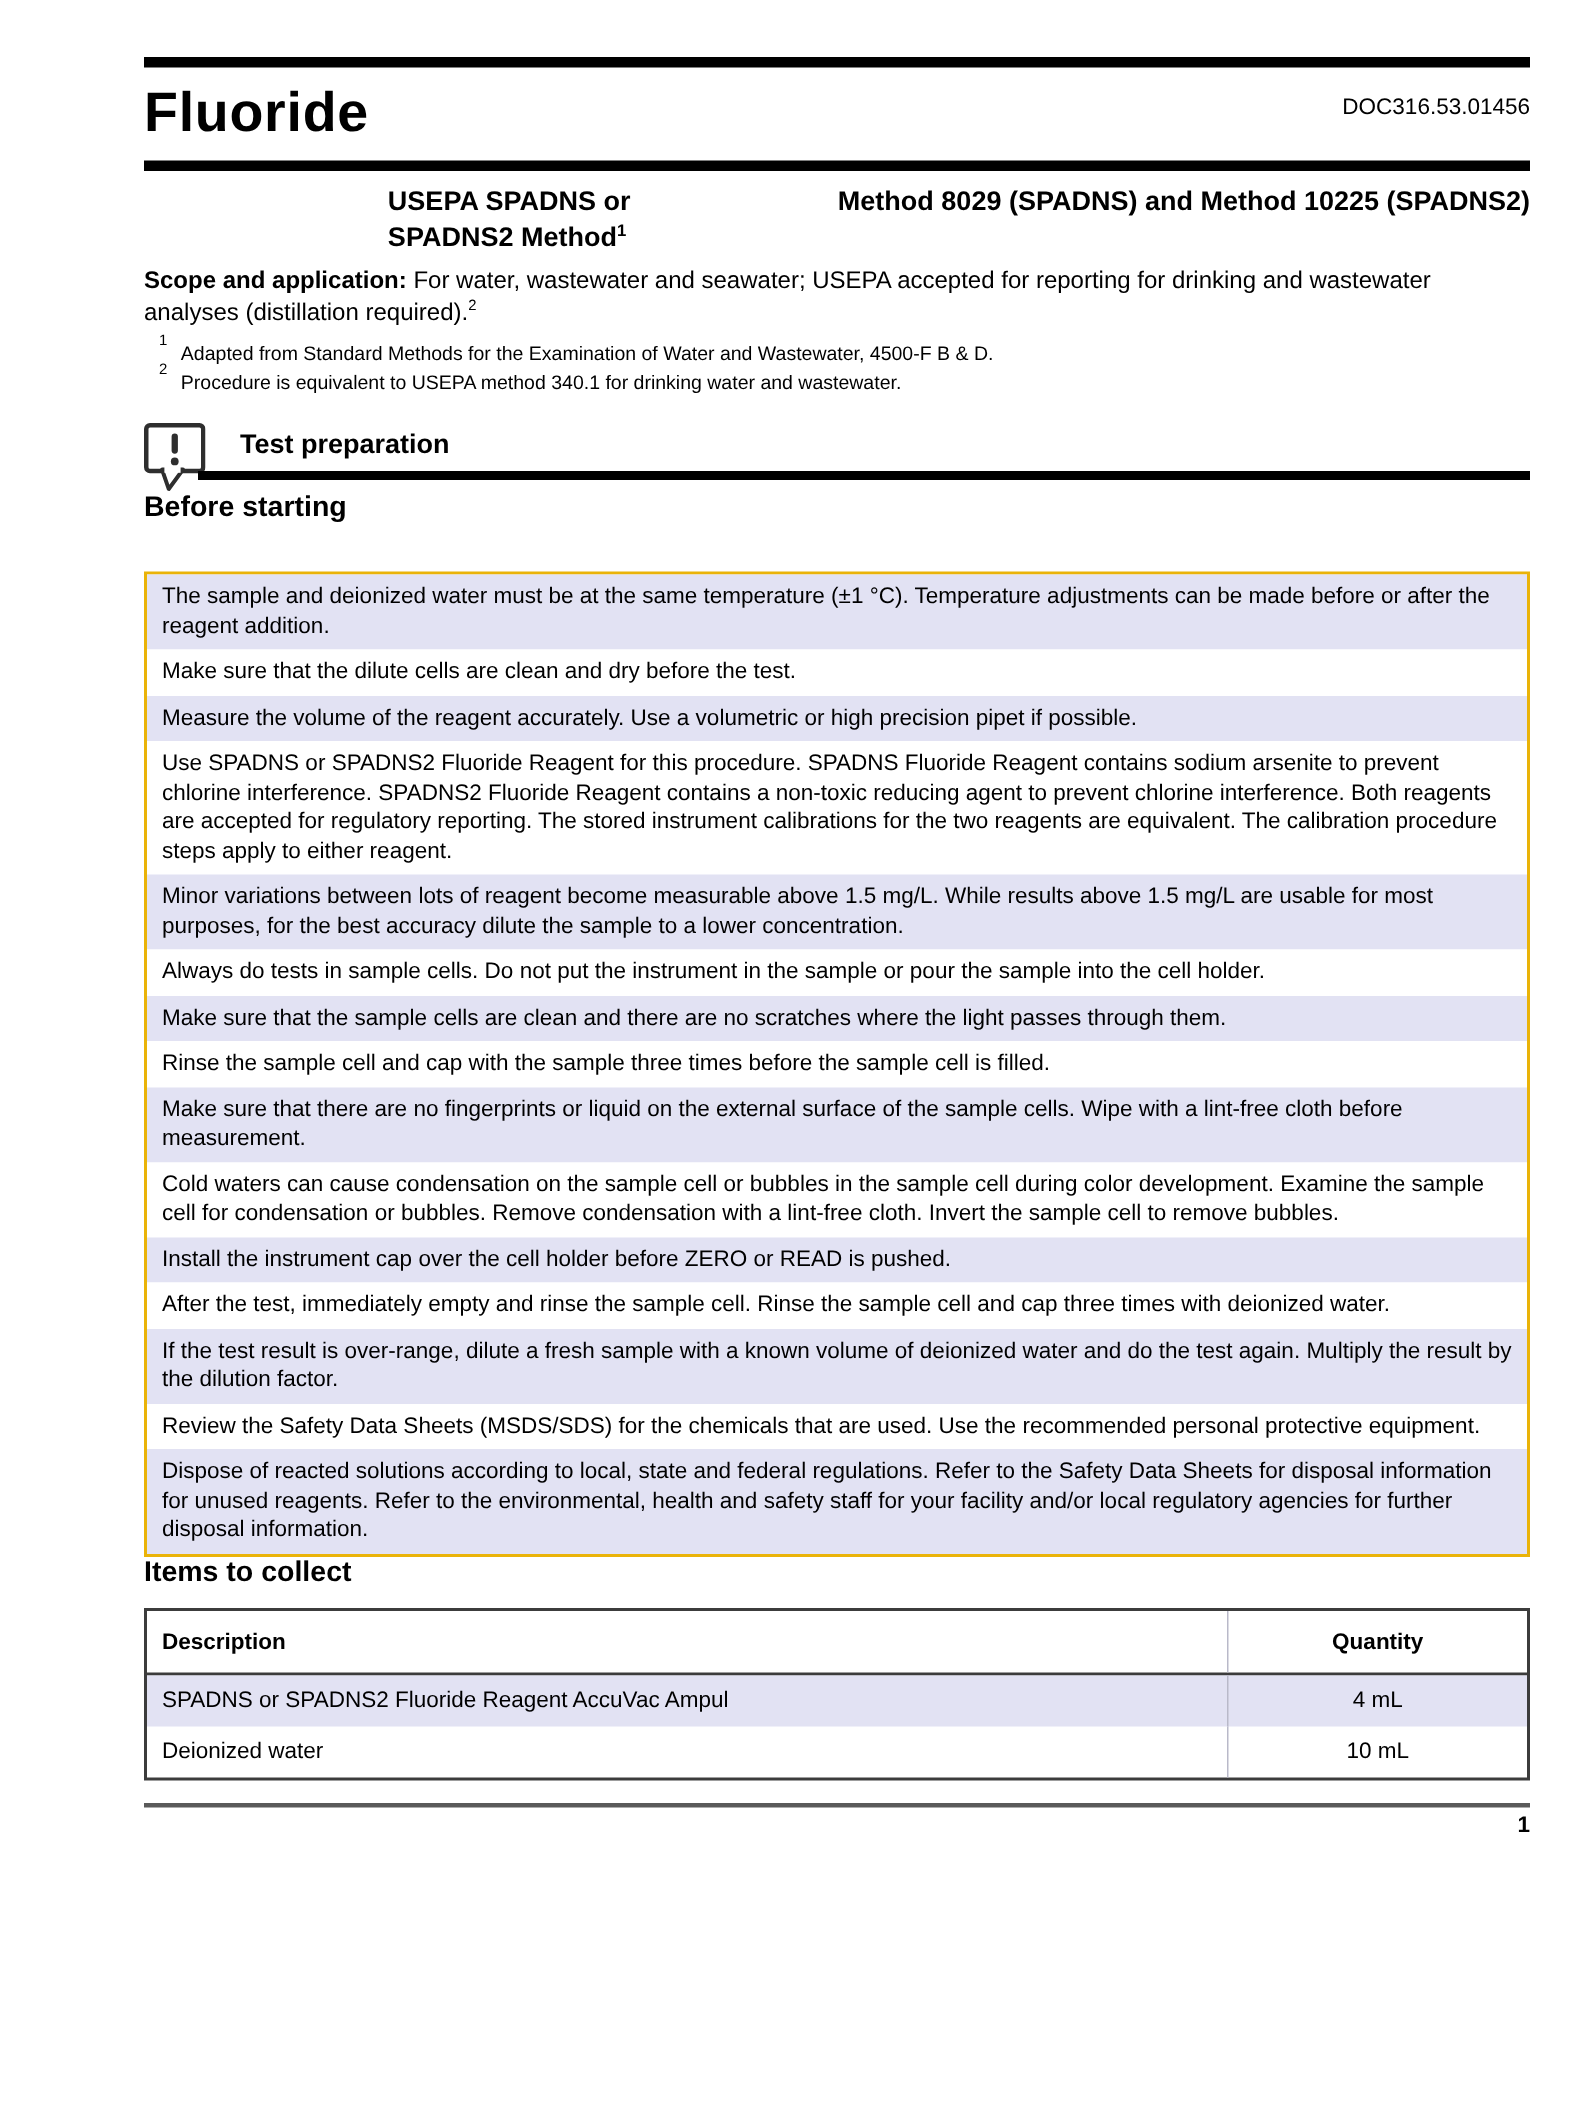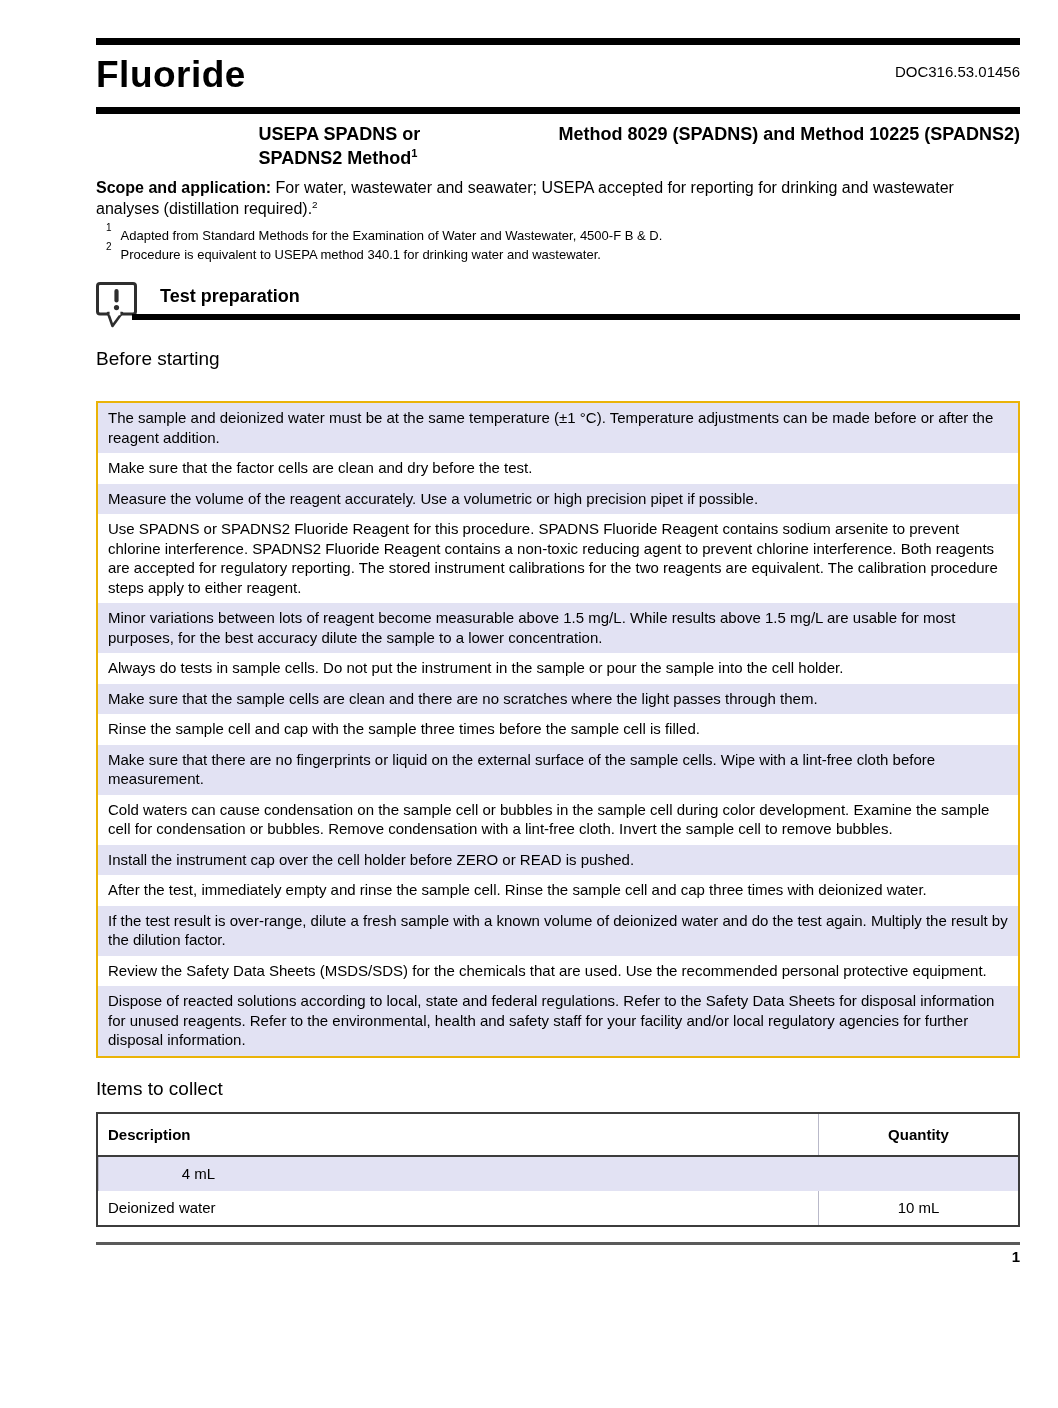--- a/index.html
+++ b/index.html
@@ -87,22 +87,21 @@
     font-weight: bold;
     padding: 4px 0 7px 0;
   }
   .section-rule {
     height: 6px;
     background: #000;
     margin-left: -28px;
   }
   .subhead {
     font-size: 19px;
-    font-weight: normal;
-    margin-top: 20px;
+    font-weight: bold;
   }
   .bs-table {
     margin-top: 31px;
     border: 2px solid #eab308;
   }
   .bs-row {
     font-size: 15px;
     line-height: 19.5px;
     padding: 5px 10px 6px 10px;
     background: #ffffff;
@@ -191,21 +190,21 @@
     <div class="section-title-wrap">
       <div class="section-title">Test preparation</div>
       <div class="section-rule"></div>
     </div>
   </div>
 
   <div class="subhead">Before starting</div>
 
   <div class="bs-table">
     <div class="bs-row">The sample and deionized water must be at the same temperature (±1 °C). Temperature adjustments can be made before or after the reagent addition.</div>
-    <div class="bs-row">Make sure that the factor cells are clean and dry before the test.</div>
+    <div class="bs-row">Make sure that the dilute cells are clean and dry before the test.</div>
     <div class="bs-row">Measure the volume of the reagent accurately. Use a volumetric or high precision pipet if possible.</div>
     <div class="bs-row">Use SPADNS or SPADNS2 Fluoride Reagent for this procedure. SPADNS Fluoride Reagent contains sodium arsenite to prevent chlorine interference. SPADNS2 Fluoride Reagent contains a non-toxic reducing agent to prevent chlorine interference. Both reagents are accepted for regulatory reporting. The stored instrument calibrations for the two reagents are equivalent. The calibration procedure steps apply to either reagent.</div>
     <div class="bs-row">Minor variations between lots of reagent become measurable above 1.5 mg/L. While results above 1.5 mg/L are usable for most purposes, for the best accuracy dilute the sample to a lower concentration.</div>
     <div class="bs-row">Always do tests in sample cells. Do not put the instrument in the sample or pour the sample into the cell holder.</div>
     <div class="bs-row">Make sure that the sample cells are clean and there are no scratches where the light passes through them.</div>
     <div class="bs-row">Rinse the sample cell and cap with the sample three times before the sample cell is filled.</div>
     <div class="bs-row">Make sure that there are no fingerprints or liquid on the external surface of the sample cells. Wipe with a lint-free cloth before measurement.</div>
     <div class="bs-row">Cold waters can cause condensation on the sample cell or bubbles in the sample cell during color development. Examine the sample cell for condensation or bubbles. Remove condensation with a lint-free cloth. Invert the sample cell to remove bubbles.</div>
     <div class="bs-row">Install the instrument cap over the cell holder before ZERO or READ is pushed.</div>
     <div class="bs-row">After the test, immediately empty and rinse the sample cell. Rinse the sample cell and cap three times with deionized water.</div>
@@ -215,20 +214,21 @@
   </div>
 
   <div class="subhead">Items to collect</div>
 
   <div class="items-table">
     <div class="items-header">
       <div class="cell-desc">Description</div>
       <div class="cell-qty">Quantity</div>
     </div>
     <div class="items-row">
+      <div class="cell-desc">SPADNS or SPADNS2 Fluoride Reagent AccuVac Ampul</div>
       <div class="cell-qty">4 mL</div>
     </div>
     <div class="items-row">
       <div class="cell-desc">Deionized water</div>
       <div class="cell-qty">10 mL</div>
     </div>
   </div>
 
   <div class="footer-rule"></div>
   <div class="page-number">1</div>

